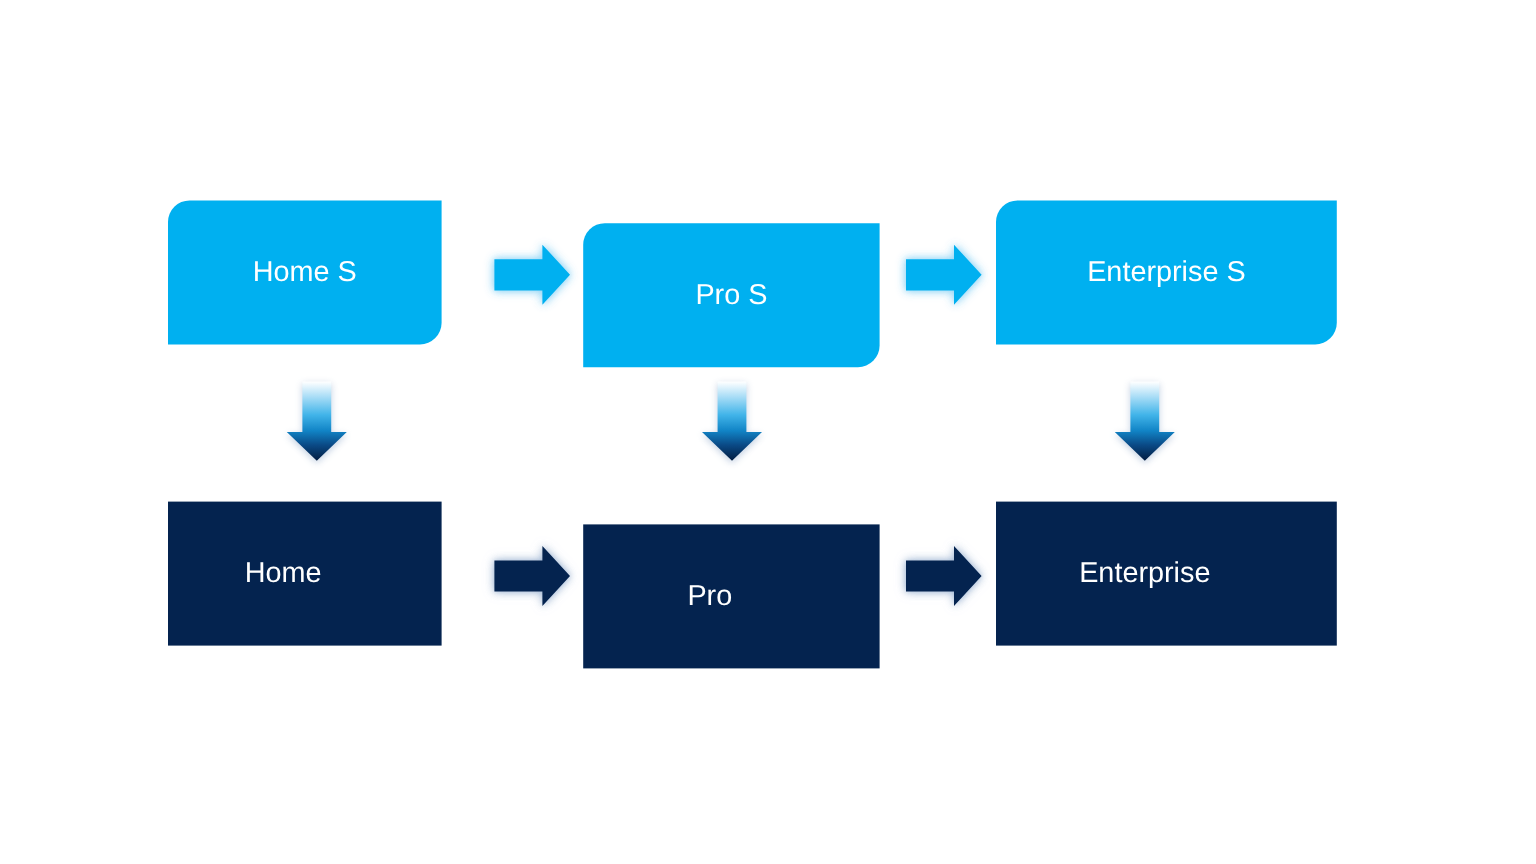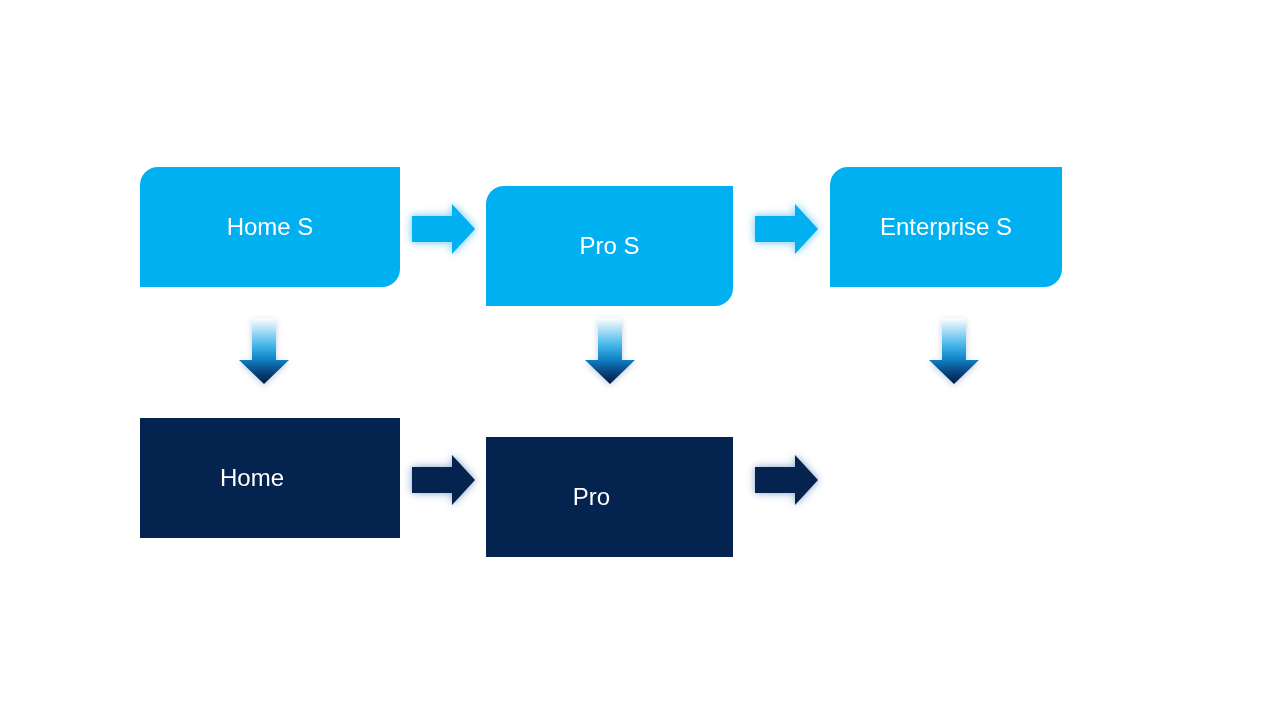--- a/index.html
+++ b/index.html
@@ -29,23 +29,23 @@
   .node-top {
     top: 167px;
     background: #00b0f0;
     border-radius: 18px 0 18px 0; 
   }
   .node-bottom {
     top: 418px;
     background: #04234f;
     padding-right: 36px; 
   }
-  .pos-1 { left: 140px; width: 260px; }
+  .pos-1 { left: 140px; width: 228px; }
   .pos-2 { left: 486px; width: 247px; margin-top: 19px; }
-  .pos-3 { left: 830px; width: 232px; }
+  .pos-3 { left: 830px; width: 284px; }
 
   .h-arrow {
     position: absolute;
     width: 64px;
     height: 52px;
     overflow: visible;
   }
   .h-arrow.row-top { top: 203px; filter: drop-shadow(0 0 4px rgba(140,212,246,0.95)) drop-shadow(0 0 2px rgba(190,230,250,0.9)); }
   .h-arrow.row-bottom { top: 454px; filter: drop-shadow(0 0 4px rgba(130,160,200,0.65)) drop-shadow(0 0 2px rgba(170,190,215,0.6)); }
   .h-arrow.col-a { left: 412px; }
@@ -112,20 +112,23 @@
   <svg class="v-arrow at-3" viewBox="0 0 52 66">
     <polygon points="14,0 38,0 38,42 51,42 26,66 1,42 14,42"></polygon>
   </svg>
 
   <div class="node node-bottom pos-1">
     <span class="node-label">Home</span>
   </div>
   <div class="node node-bottom pos-2">
     <span class="node-label">Pro</span>
   </div>
+  <div class="node node-bottom pos-3">
+    <span class="node-label">Enterprise</span>
+  </div>
 
   <svg class="h-arrow row-bottom col-a" viewBox="0 0 64 52">
     <polygon points="0,13 40,13 40,1 63,26 40,51 40,39 0,39"></polygon>
   </svg>
   <svg class="h-arrow row-bottom col-b" viewBox="0 0 64 52">
     <polygon points="0,13 40,13 40,1 63,26 40,51 40,39 0,39"></polygon>
   </svg>
 
 </div>
 

